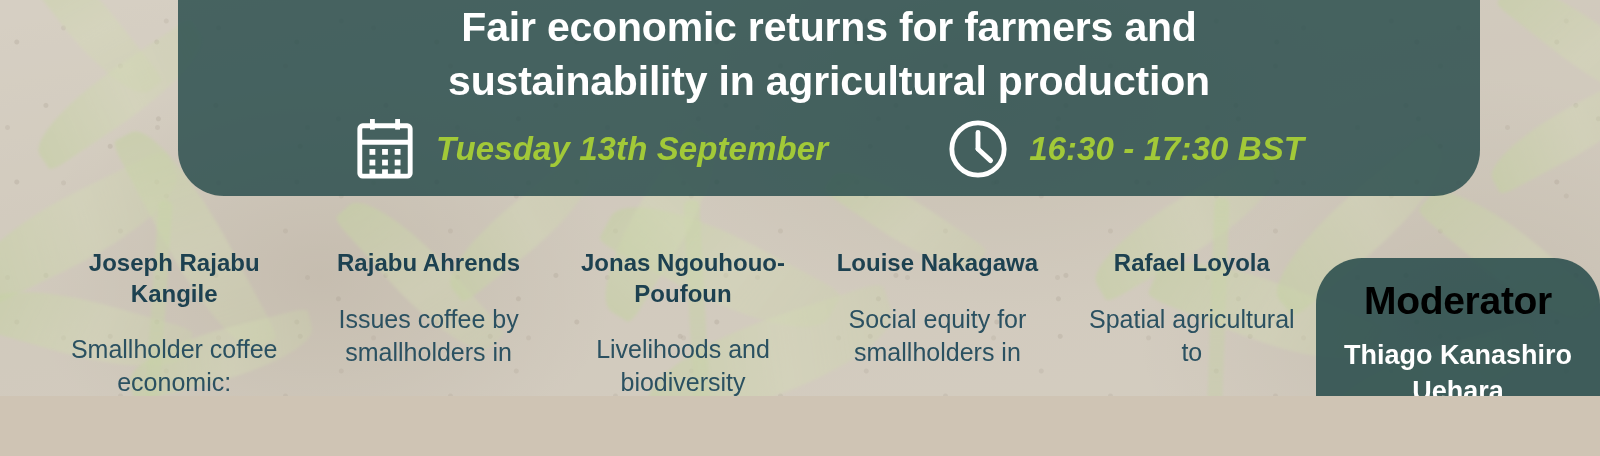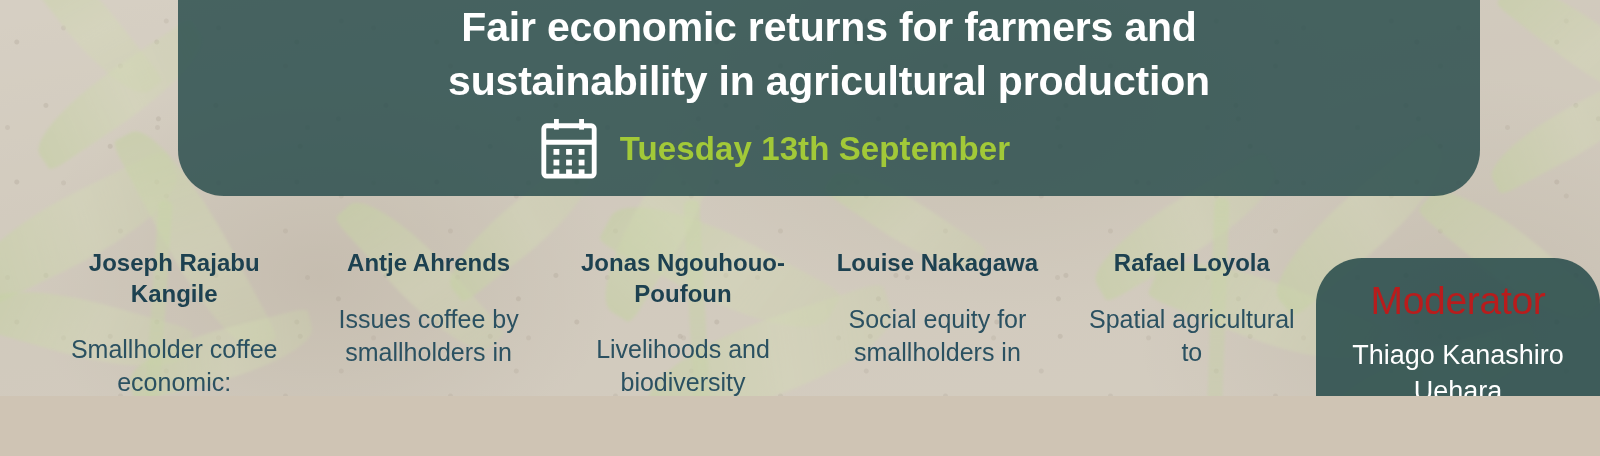--- a/index.html
+++ b/index.html
@@ -98,20 +98,21 @@
     width: 100%;
   }
   .header-meta {
     display: flex;
     align-items: flex-start;
     justify-content: center;
     gap: 9px;
     width: 100%;
     margin-top: 10px;
     margin-bottom: 16px;
+    font-style: italic;
   }
   .meta-item {
     display: flex;
     align-items: center;
     gap: 20px;
   }
   .meta-item.date { margin-right: 110px; }
   .meta-text {
     color: #a2c938;
     font-weight: bold;
@@ -163,29 +164,29 @@
     width: 284px;
     height: 198px;
     border-radius: 46px 46px 0 0;
     background: rgba(38, 74, 74, .86);
     box-sizing: border-box;
     padding: 22px 14px 0;
     text-align: center;
     overflow: hidden;
   }
   .moderator-title {
-    color: #b91c1c;
-    font-weight: normal;
+    color: #000000;
+    font-weight: bold;
     font-size: 39px;
     line-height: 1.1;
     letter-spacing: -.3px;
   }
   .moderator-name {
     color: #ffffff;
-    font-weight: normal;
+    font-weight: bold;
     font-size: 27px;
     line-height: 1.34;
     margin-top: 14px;
   }
 </style>
 </head>
 <body>
 
 <div id="poster">
 
@@ -239,33 +240,43 @@
             <rect x="29" y="43" width="6" height="6" fill="#ffffff"></rect>
             <rect x="42" y="43" width="6" height="6" fill="#ffffff"></rect>
             <rect x="16" y="53" width="6" height="5" fill="#ffffff"></rect>
             <rect x="29" y="53" width="6" height="5" fill="#ffffff"></rect>
             <rect x="42" y="53" width="6" height="5" fill="#ffffff"></rect>
           </svg>
         </span>
         <span class="meta-text">Tuesday 13th September</span>
       </div>
 
+      <div class="meta-item time">
+        <span>
+          <svg class="clock-icon" viewBox="0 0 64 64" fill="none" aria-hidden="true">
+            <circle cx="32" cy="32" r="27" stroke="#ffffff" stroke-width="5"></circle>
+            <line x1="32" y1="32" x2="32" y2="15" stroke="#ffffff" stroke-width="5" stroke-linecap="round"></line>
+            <line x1="32" y1="32" x2="45" y2="44" stroke="#ffffff" stroke-width="5" stroke-linecap="round"></line>
+          </svg>
+        </span>
+        <span class="meta-text">16:30 - 17:30 BST</span>
+      </div>
 
     </div>
   </div>
 
   <div class="speakers">
 
     <div class="speaker">
       <div class="speaker-name">Joseph Rajabu Kangile</div>
       <div class="speaker-desc">Smallholder coffee economic:</div>
     </div>
 
     <div class="speaker">
-      <div class="speaker-name">Antje Ahrends</div>
+      <div class="speaker-name">Rajabu Ahrends</div>
       <div class="speaker-desc">Issues coffee by smallholders in</div>
     </div>
 
     <div class="speaker">
       <div class="speaker-name">Jonas Ngouhouo-Poufoun</div>
       <div class="speaker-desc">Livelihoods and biodiversity</div>
     </div>
 
     <div class="speaker">
       <div class="speaker-name">Louise Nakagawa</div>

